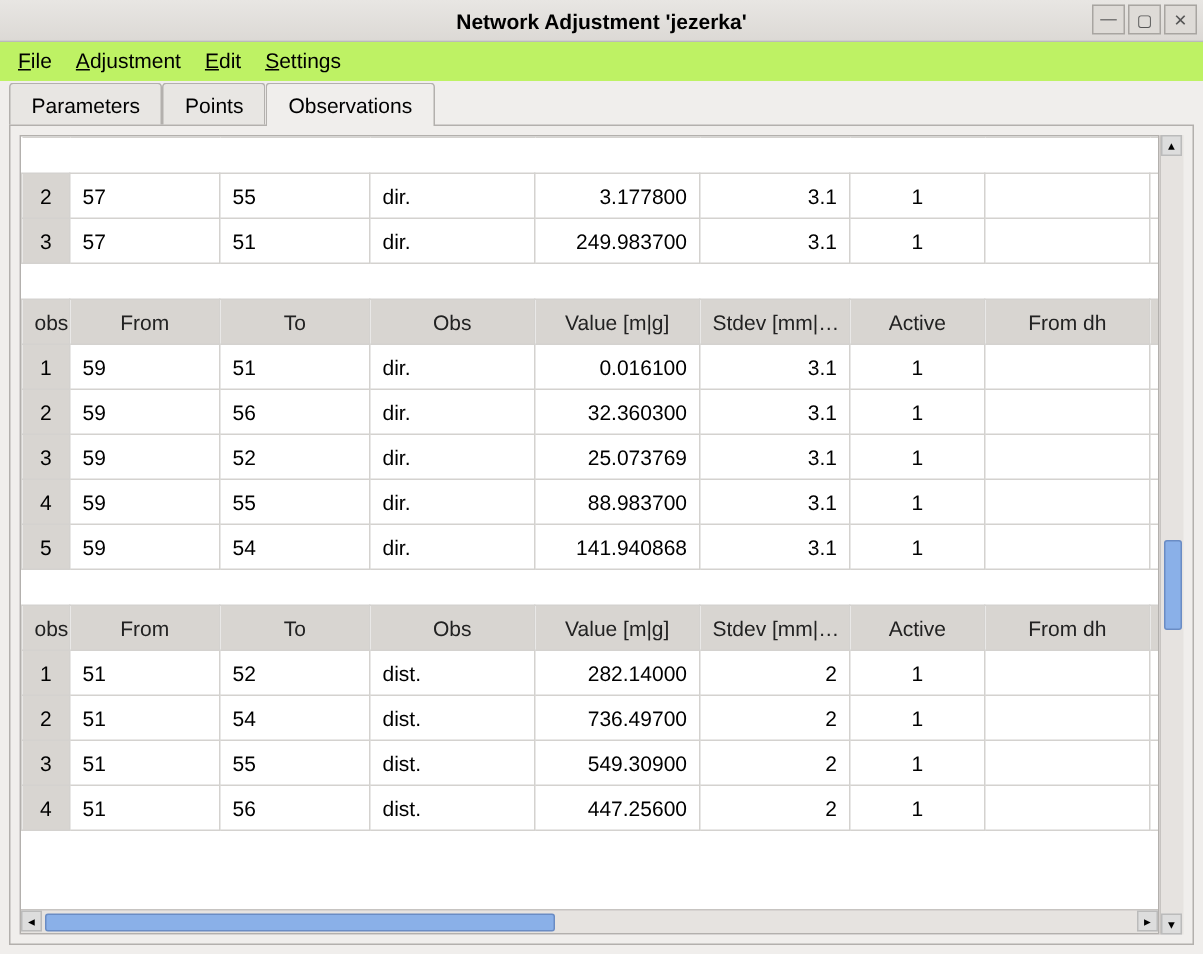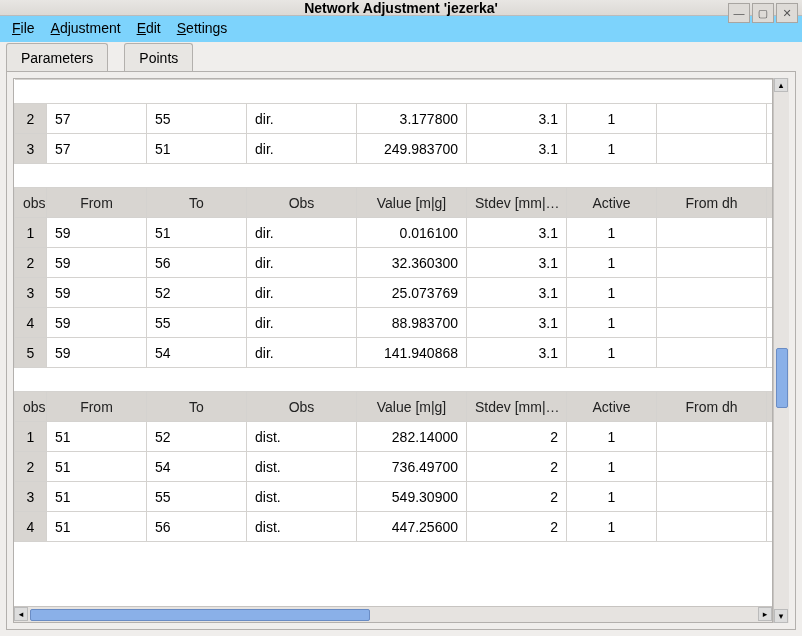--- a/index.html
+++ b/index.html
@@ -10,21 +10,21 @@
   color: #000;
   width: 802px;
   height: 636px;
   overflow: hidden;
   display: flex;
   flex-direction: column;
 }
 .titlebar {
   background: linear-gradient(#e8e6e3, #dcd9d5);
   border-bottom: 1px solid #bbb;
-  height: 16px;
+  height: 28px;
   display: flex;
   align-items: center;
   justify-content: center;
   position: relative;
 }
 .titlebar-title {
   font-weight: bold;
   font-size: 14px;
 }
 .window-controls {
@@ -42,30 +42,30 @@
   display: flex;
   align-items: center;
   justify-content: center;
   font-size: 11px;
   color: #555;
 }
 .menubar {
   display: flex;
   gap: 16px;
   padding: 4px 12px 6px 12px;
-  background: #7dd3fc;
+  background: #bef264;
 }
 .menu-item {
   font-size: 14px;
 }
 .menu-item u { text-decoration: underline; }
 .tabbar {
   display: flex;
   padding: 0 6px;
-  gap: 16px;
+  gap: 0;
   position: relative;
 }
 .tab {
   padding: 6px 14px;
   border: 1px solid #b3b0ad;
   border-bottom: none;
   background: #e8e6e3;
   font-size: 14px;
   position: relative;
   top: 1px;
@@ -199,20 +199,21 @@
 <div class="menubar">
   <span class="menu-item"><u>F</u>ile</span>
   <span class="menu-item"><u>A</u>djustment</span>
   <span class="menu-item"><u>E</u>dit</span>
   <span class="menu-item"><u>S</u>ettings</span>
 </div>
 
 <div class="tabbar">
   <div class="tab">Parameters</div>
   <div class="tab">Points</div>
+  <div class="tab active">Observations</div>
 </div>
 
 <div class="content-outer">
   <div class="content-inner">
     <div class="grid-scroll">
       <table>
         <colgroup>
           <col class="c-obs">
             <col class="c-from">
             <col class="c-to">

